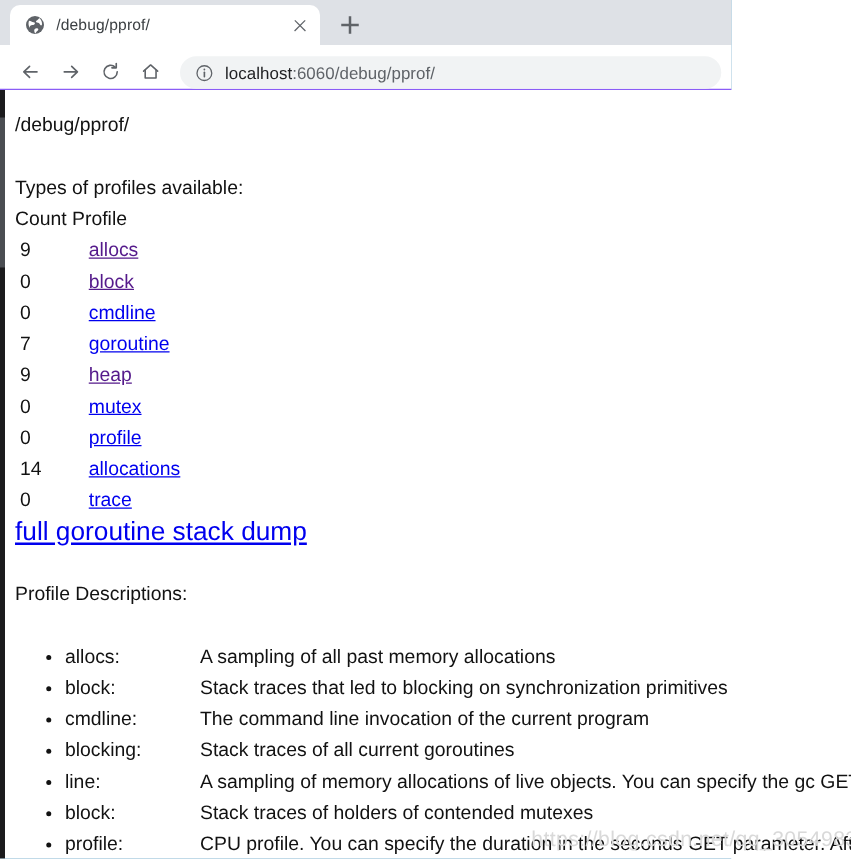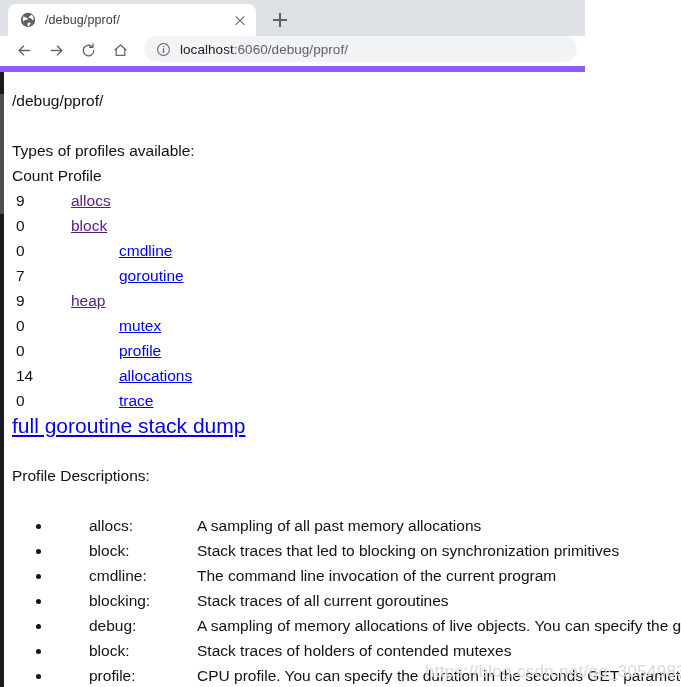--- a/index.html
+++ b/index.html
@@ -101,24 +101,24 @@
     left: 7px; top: 13.2px; width: 14px; height: 1.8px;
   }
   #new-tab-button::after {
     left: 13.1px; top: 7px; width: 1.8px; height: 14px;
   }
 
   #toolbar {
     height: 36px;
     background: #ffffff;
     display: flex;
-    align-items: flex-start;
+    align-items: flex-end;
     padding: 0 8px 0 10px;
     box-sizing: border-box;
-    border-bottom: 6px solid #8b5cf6;
+    border-bottom: 1px solid #8b5cf6;
   }
 
   .nav-btn {
     width: 28px;
     height: 28px;
     flex: 0 0 28px;
     display: flex;
     align-items: center;
     justify-content: center;
     margin-right: 4px;
@@ -222,21 +222,21 @@
     vertical-align: top;
   }
   .col-count {
     width: 55px;
     padding-left: 4px !important;
     color: #121212;
   }
   .col-name a {
     text-decoration: underline;
   }
-  a.link-unvisited { color: #0000ee; margin-left: 48px; }
+  a.link-unvisited { color: #0000ee; }
   a.link-visited   { color: #551a8b; }
 
   #full-dump-row a {
     color: #0000ee;
     text-decoration: underline;
     font-size: 21px;
     line-height: 25px;
   }
 
   #descriptions-heading {
@@ -251,21 +251,20 @@
   }
   #desc-list li {
     line-height: 25px;
     font-size: 15.5px;
     white-space: nowrap;
     color: #121212;
   }
   .desc-name {
     display: inline-block;
     width: 108px;
-    margin-left: 37px;
   }
 
   #watermark {
     position: absolute;
     left: 425px;
     top: 662px;
     font-size: 17px;
     color: #d9d9d9;
     letter-spacing: 0.3px;
     font-family: "Liberation Sans", sans-serif;
@@ -441,21 +440,21 @@
         <li>
           <span class="desc-name">block:</span><span>Stack traces that led to blocking on synchronization primitives</span>
         </li>
         <li>
           <span class="desc-name">cmdline:</span><span>The command line invocation of the current program</span>
         </li>
         <li>
           <span class="desc-name">blocking:</span><span>Stack traces of all current goroutines</span>
         </li>
         <li>
-          <span class="desc-name">debug:</span><span>A sampling of memory allocations of live objects. You can specify the gc GET parameter to run GC before taking the heap sample.</span>
+          <span class="desc-name">line:</span><span>A sampling of memory allocations of live objects. You can specify the gc GET parameter to run GC before taking the heap sample.</span>
         </li>
         <li>
           <span class="desc-name">block:</span><span>Stack traces of holders of contended mutexes</span>
         </li>
         <li>
           <span class="desc-name">profile:</span><span>CPU profile. You can specify the duration in the seconds GET parameter. After you get the profile file, use the go tool pprof command to investigate the profile.</span>
         </li>
 
       </ul>
 

